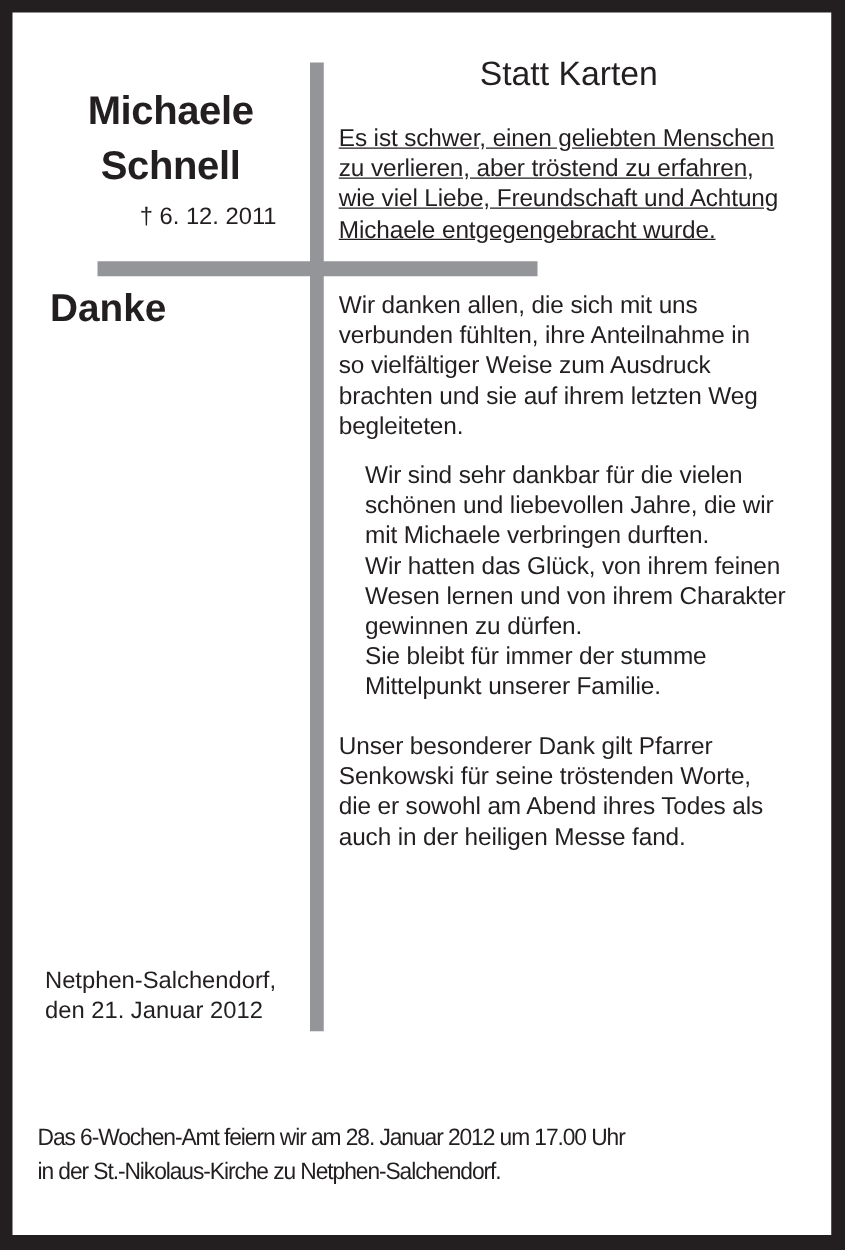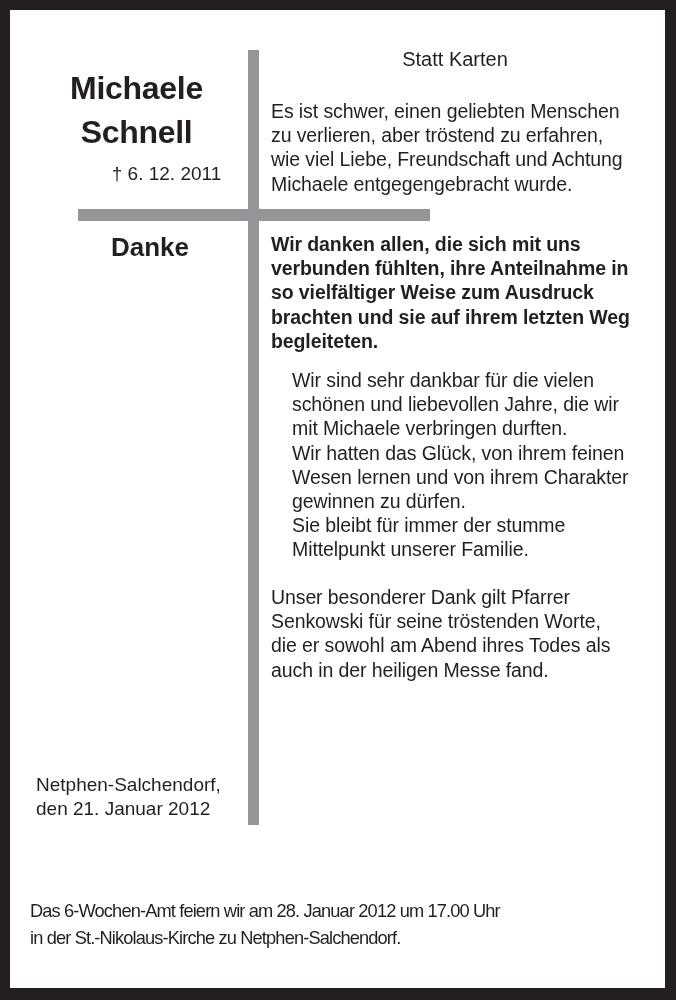--- a/index.html
+++ b/index.html
@@ -14,25 +14,25 @@
       background: #ffffff;
     }
     .abs { position: absolute; }
     .cross-v { left: 238px; top: 40px; width: 11px; height: 775px; background: #939598; }
     .cross-h { left: 68px; top: 199px; width: 352px; height: 12px; background: #939598; }
     .name {
       left: 14px; width: 225px; text-align: center; font-weight: bold;
       font-size: 32px; line-height: 44px; top: 56px; letter-spacing: -0.3px;
     }
     .date { left: 44px; width: 225px; text-align: center; font-size: 19px; top: 152px; line-height: 24px; }
-    .danke { left: 30px; width: 220px; text-align: center; font-weight: bold; font-size: 26px; top: 220px; line-height: 34px; }
-    .statt { left: 330px; width: 230px; text-align: center; font-size: 20px; top: 36px; line-height: 26px; }
+    .danke { left: 30px; width: 220px; font-weight: bold; font-size: 31px; top: 220px; line-height: 34px; }
+    .statt { left: 330px; width: 230px; text-align: center; font-size: 27px; top: 36px; line-height: 26px; }
     .para { left: 261px; width: 392px; font-size: 19.5px; line-height: 24.2px; white-space: pre-line; letter-spacing: -0.1px; }
-    .p1 { top: 89px; }
-    .p2 { top: 222px; font-weight: bold; }
+    .p1 { top: 89px; text-decoration: underline; }
+    .p2 { top: 222px; }
     .p3 { top: 358px; margin-left: 21px; }
     .p4 { top: 575px; }
     .signers { left: 261px; width: 392px; font-weight: bold; font-size: 21px; line-height: 32px; top: 727px; white-space: pre-line; }
     .place { left: 26px; width: 230px; font-size: 19px; line-height: 24px; top: 763px; white-space: pre-line; }
     .footer { left: 20px; width: 620px; font-size: 19px; line-height: 27px; top: 887px; white-space: pre-line; letter-spacing: -0.9px; transform: scaleX(0.96); transform-origin: left; }
   </style>
 </head>
 <body>
 
 <div class="page">

